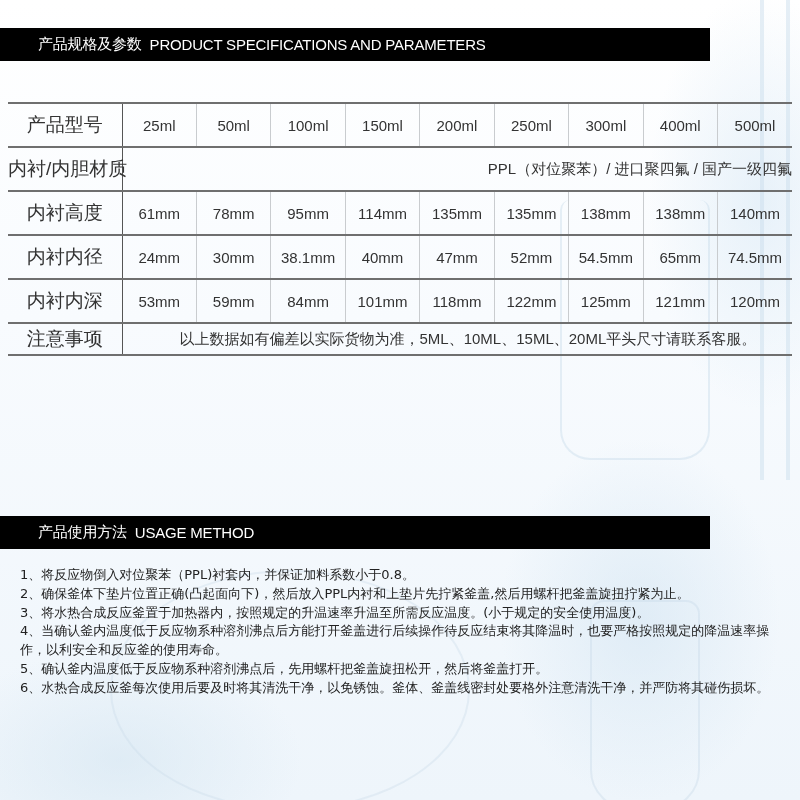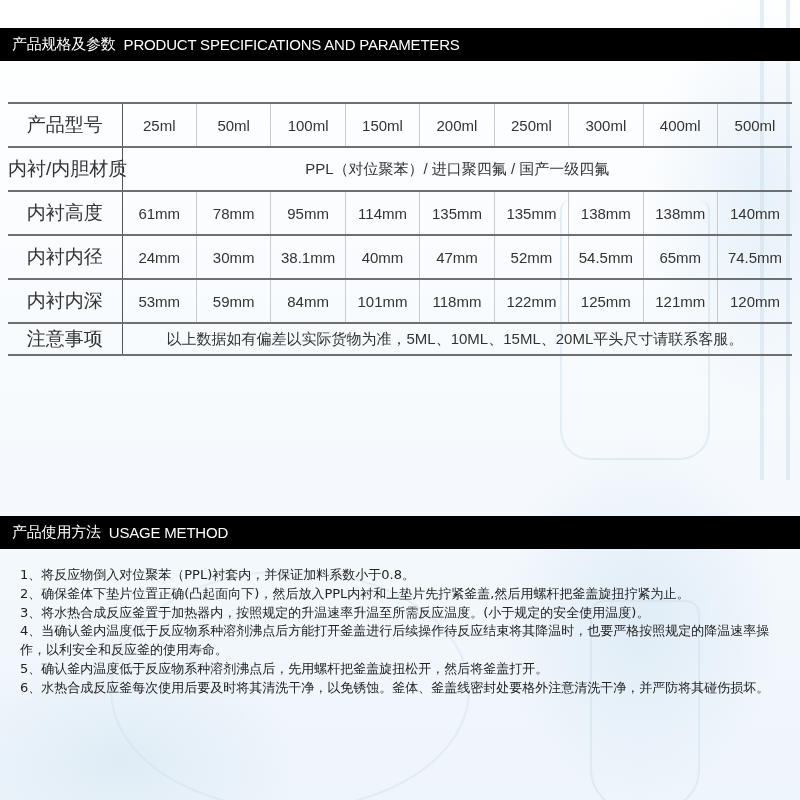--- a/index.html
+++ b/index.html
@@ -15,23 +15,23 @@
       linear-gradient(180deg, #ffffff 0%, #f8fbfe 40%, #eef5fb 100%);
   }
   
   .deco { position:absolute; border:2px solid rgba(190,212,230,0.35); pointer-events:none; }
   .deco.d1 { left:560px; top:200px; width:150px; height:260px; border-radius:10px 10px 30px 30px; border-top:none; }
   .deco.d2 { left:760px; top:0; width:30px; height:480px; border-color:rgba(200,220,236,0.45); border-width:0 4px 0 4px; }
   .deco.d3 { left:110px; top:570px; width:360px; height:240px; border-radius:50%; border-color:rgba(200,218,232,0.35); }
   .deco.d4 { left:590px; top:600px; width:110px; height:210px; border-radius:14px 14px 40px 40px; border-color:rgba(200,218,232,0.4); }
 
   .section-bar {
-    position:absolute; left:0; width:800px; height:33px;
+    position:absolute; left:0; width:710px; height:33px;
     background:#000; color:#fff;
-    display:flex; align-items:center; padding-left:12px;
+    display:flex; align-items:center; padding-left:38px;
     font-family: "Liberation Sans", "DejaVu Sans", sans-serif;
     font-size:15px; letter-spacing:-0.2px;
   }
   .section-bar .cn { margin-right:8px; }
   #bar-specs { top:28px; }
   #bar-usage { top:516px; }
 
   table.spec {
     position:absolute; left:8px; top:102px; width:784px;
     border-collapse:collapse; table-layout:fixed;
@@ -39,23 +39,23 @@
     font-size:15px; color:#333;
   }
   table.spec col.label { width:114px; }
   table.spec td {
     height:44px; text-align:center; vertical-align:middle;
     border-top:2px solid #6f6f6f; border-bottom:2px solid #6f6f6f;
     border-left:1px solid #c9cccf;
     white-space:nowrap; padding:0;
   }
   table.spec td:first-child { border-left:none; border-right:1px solid #555; font-size:19px; }
-  table.spec td.span { text-align:center; }
+  table.spec td.span { text-align:right; }
   table.spec tr.note td { height:32px; }
-  table.spec tr.note td.span { text-align:left; padding-left:44px;margin-top:16px; }
+  table.spec tr.note td.span { text-align:left; padding-left:57px;margin-top:16px; }
 
   .usage {
     position:absolute; left:20px; top:566px; width:770px;
     font-family: "DejaVu Sans", "Liberation Sans", sans-serif;
     font-size:13px; line-height:18.8px; color:#222;
   }
   .usage p { margin:0; }
 </style>
 </head>
 <body>

